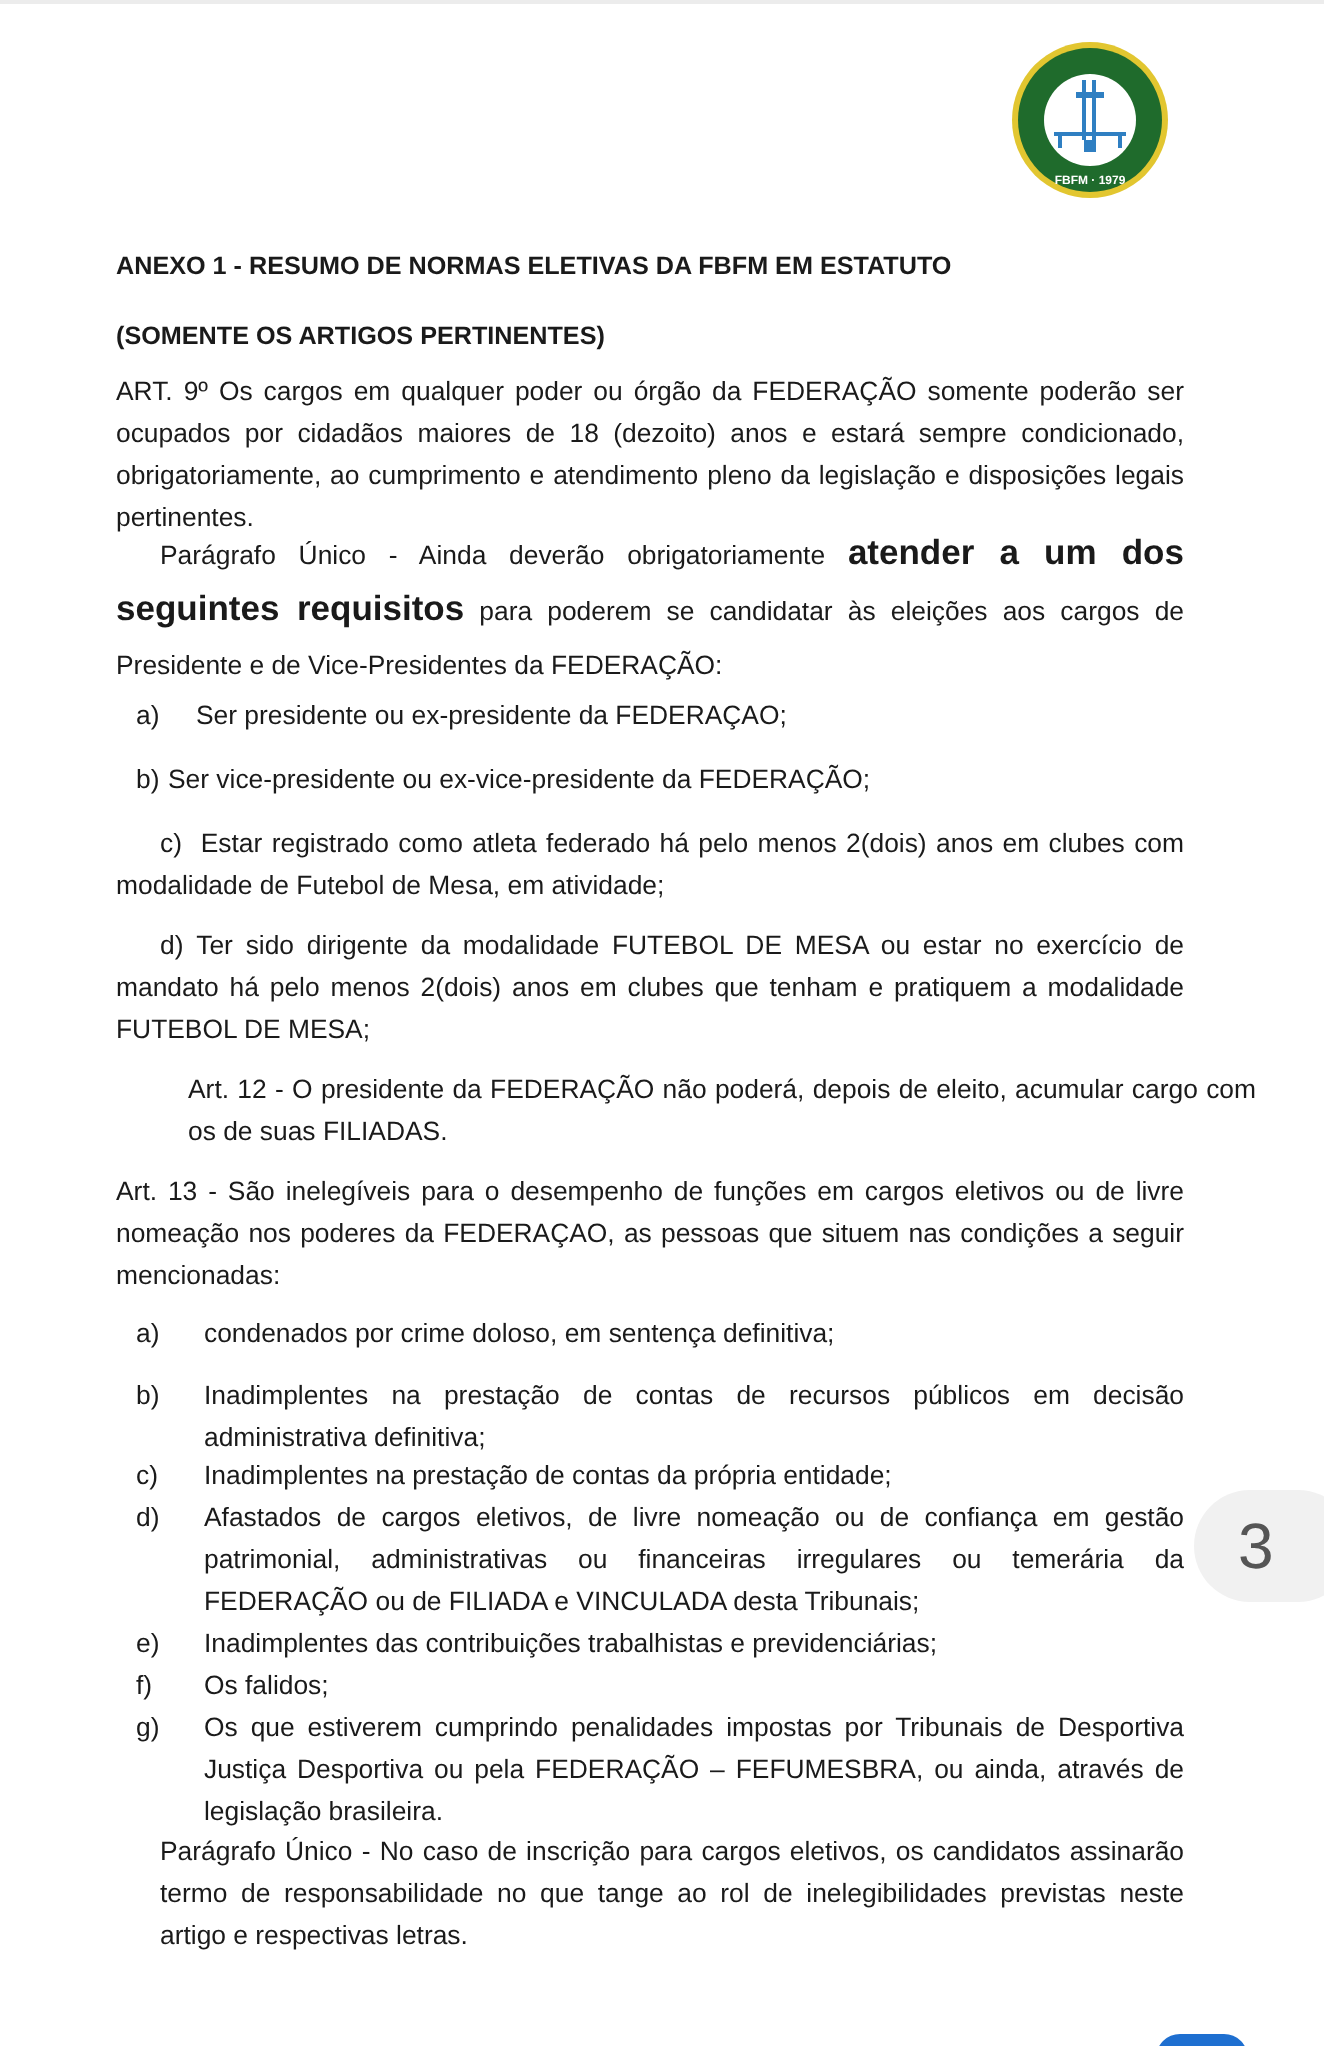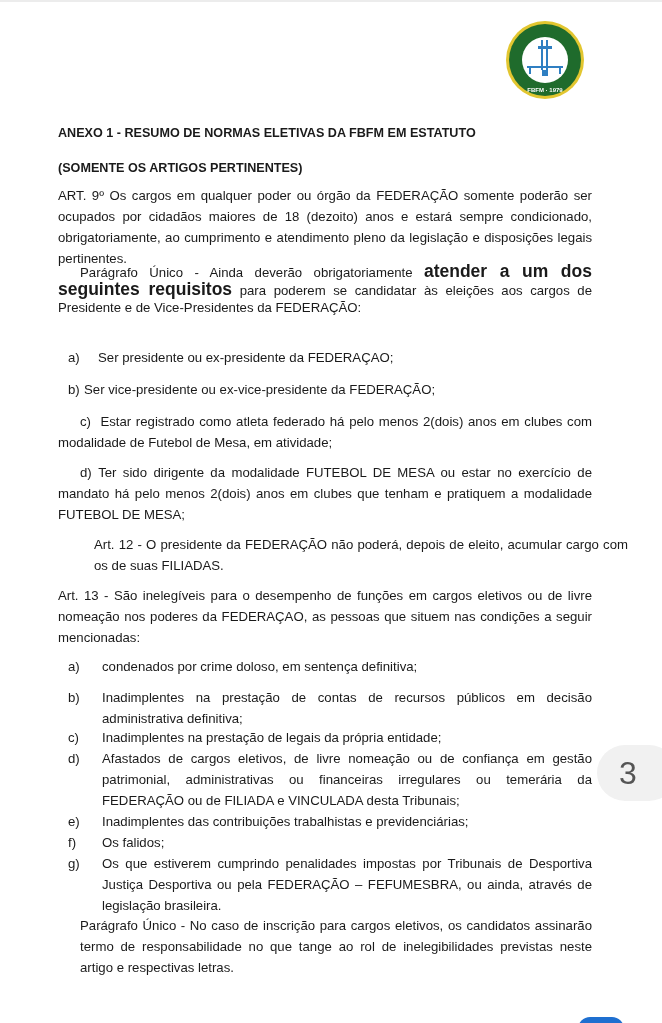--- a/index.html
+++ b/index.html
@@ -46,21 +46,21 @@
   </g>
   <text x="40" y="72" text-anchor="middle" font-size="6" fill="#ffffff" font-weight="bold" font-family="Liberation Sans, sans-serif">FBFM · 1979</text>
 </svg>
 
 <div class="page">
   <div class="title" style="top:123px;">ANEXO 1 - RESUMO DE NORMAS ELETIVAS DA FBFM EM ESTATUTO</div>
   <div class="title" style="top:158px;">(SOMENTE OS ARTIGOS PERTINENTES)</div>
 
   <div class="p" style="top:185px;">ART. 9º Os cargos em qualquer poder ou órgão da FEDERAÇÃO somente poderão ser ocupados por cidadãos maiores de 18 (dezoito)  anos e estará sempre condicionado, obrigatoriamente, ao cumprimento e atendimento pleno da legislação e disposições legais pertinentes.</div>
 
-  <div class="p ind" style="top:263px; line-height:17px;">
+  <div class="p ind" style="top:263px; line-height:27px;">
     <span>Parágrafo Único - Ainda deverão obrigatoriamente </span><span class="big">atender a um dos seguintes requisitos</span><span> para poderem se candidatar às eleições aos cargos de Presidente e de Vice-Presidentes da FEDERAÇÃO:</span>
   </div>
 
   <div class="li" style="top:347px;">
     <span class="lbl">a)</span>
     <span class="txt" style="left:30px;">Ser presidente ou ex-presidente da FEDERAÇAO;</span>
   </div>
   <div class="li" style="top:379px;">
     <span class="lbl">b)</span>
     <span class="txt" style="left:16px;">Ser  vice-presidente ou ex-vice-presidente da FEDERAÇÃO;</span>
@@ -79,21 +79,21 @@
   <div class="li" style="top:656px;">
     <span class="lbl">a)</span>
     <span class="txt">condenados por crime doloso, em sentença definitiva;</span>
   </div>
   <div class="li" style="top:687px;">
     <span class="lbl">b)</span>
     <span class="txt">Inadimplentes  na prestação de contas de  recursos públicos em decisão administrativa definitiva;</span>
   </div>
   <div class="li" style="top:727px;">
     <span class="lbl">c)</span>
-    <span class="txt">Inadimplentes na prestação de legais da própria entidade;</span>
+    <span class="txt">Inadimplentes na prestação de contas da própria entidade;</span>
   </div>
   <div class="li" style="top:748px;">
     <span class="lbl">d)</span>
     <span class="txt">Afastados de cargos eletivos, de livre nomeação ou de confiança em gestão patrimonial, administrativas  ou financeiras irregulares ou temerária da FEDERAÇÃO ou de FILIADA e VINCULADA desta Tribunais;</span>
   </div>
   <div class="li" style="top:811px;">
     <span class="lbl">e)</span>
     <span class="txt"> Inadimplentes das contribuições trabalhistas e previdenciárias;</span>
   </div>
   <div class="li" style="top:832px;">

